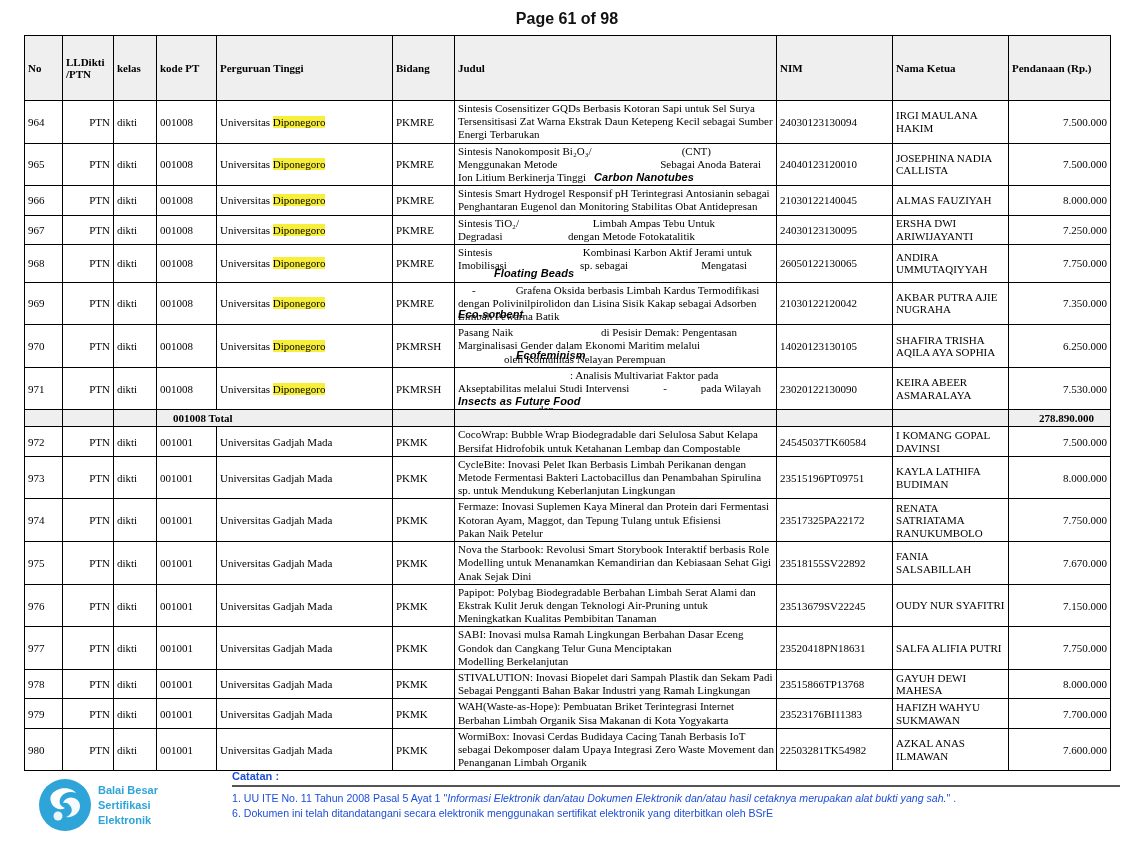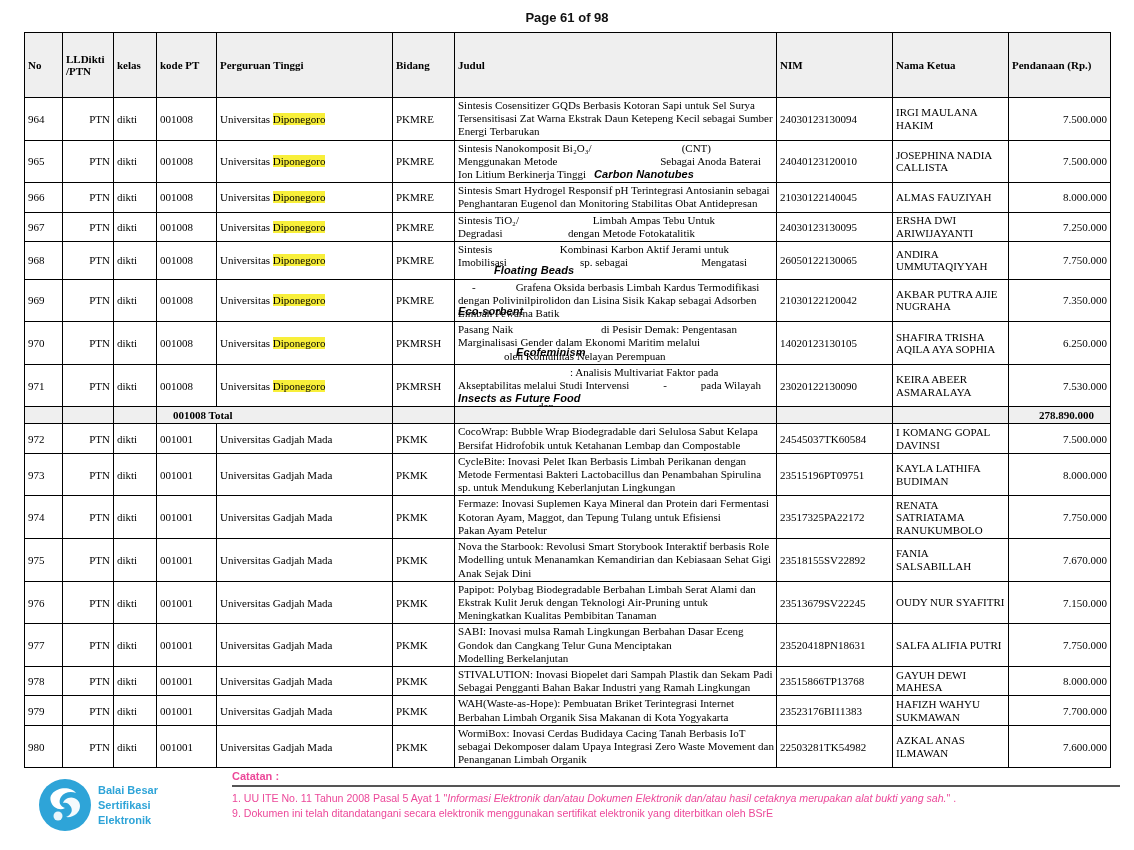--- a/index.html
+++ b/index.html
@@ -2,21 +2,21 @@
 <html><head>
 <meta charset="utf-8">
 <style>
   html,body{margin:0;padding:0;}
   body{
     width:1134px;height:850px;position:relative;background:#ffffff;
     font-family:"Liberation Serif",serif;color:#000;overflow:hidden;
   }
   .page-header{
     text-align:center;padding-top:10px;
-    font-family:"Liberation Sans",sans-serif;font-weight:bold;font-size:13px;color:#111;
+    font-family:"Liberation Sans",sans-serif;font-weight:bold;font-size:16px;color:#111;
   }
   table.doc{
     border-collapse:collapse;table-layout:fixed;
     margin:7px 0 0 24px;width:1086px;border:1.6px solid #000;
   }
   table.doc th,table.doc td{
     border:1px solid #000;font-size:11px;vertical-align:middle;
     padding:1px 3px;overflow:hidden;
   }
   table.doc th{
@@ -40,21 +40,21 @@
   .hl{background:#f8ef3a;}
   .footer{
     position:absolute;left:38px;top:770px;right:14px;display:flex;align-items:flex-start;
     filter:blur(0.3px);
   }
   .logo-wrap{display:flex;align-items:center;width:178px;margin-top:8px;}
   .logo-text{
     font-family:"Liberation Sans",sans-serif;font-weight:bold;color:#2ea4d8;
     font-size:11px;line-height:15px;margin-left:6px;
   }
-  .notes-wrap{flex:1;margin-left:16px;font-family:"Liberation Sans",sans-serif;color:#ec4899;}
+  .notes-wrap{flex:1;margin-left:16px;font-family:"Liberation Sans",sans-serif;color:#1d4ed8;}
   .catatan{font-size:11px;font-weight:bold;padding-bottom:3px;}
   .rule{border-top:2px solid #555;margin:0 0 4px 0;}
   .note{font-size:10.6px;line-height:15px;}
   .note .quote{font-style:italic;margin-top:25px;}
 </style>
 </head>
 <body>
 
 <div class="page-header">Page 61 of 98</div>
 
@@ -164,21 +164,21 @@
       <tr>
         <td>968</td>
         <td class="center">PTN</td>
         <td>dikti</td>
         <td>001008</td>
         <td><span>Universitas </span><span class="hl" style="background: rgb(248, 239, 58);">Diponegoro</span></td>
         <td>PKMRE</td>
         <td class="jcell">
           <div class="jline spread">
             <span class="seg">Sintesis</span>
-            <span class="seg" style="margin-right: 44px;">Kombinasi Karbon Aktif Jerami untuk</span>
+            <span class="seg" style="margin-right: 21px;">Kombinasi Karbon Aktif Jerami untuk</span>
           </div>
           <div class="jline spread">
             <span class="seg">Imobilisasi</span>
             <span class="seg">sp. sebagai</span>
             <span class="seg" style="margin-right: 26px;">Mengatasi</span>
           </div>
           <div class="jline up" style="padding-left: 36px;"><span class="seg it">Floating Beads</span></div>
         </td>
         <td>26050122130065</td>
         <td class="namecell">ANDIRA UMMUTAQIYYAH</td>
@@ -284,21 +284,21 @@
       <tr>
         <td>974</td>
         <td class="center">PTN</td>
         <td>dikti</td>
         <td>001001</td>
         <td><span>Universitas Gadjah Mada</span></td>
         <td>PKMK</td>
         <td class="jcell">
           <div class="jline"><span class="seg">Fermaze: Inovasi Suplemen Kaya Mineral dan Protein dari Fermentasi</span></div>
           <div class="jline"><span class="seg">Kotoran Ayam, Maggot, dan Tepung Tulang untuk Efisiensi</span></div>
-          <div class="jline"><span class="seg">Pakan Ayam Petelur</span></div>
+          <div class="jline"><span class="seg">Pakan Naik Petelur</span></div>
         </td>
         <td>23517325PA22172</td>
         <td class="namecell">RENATA SATRIATAMA RANUKUMBOLO</td>
         <td class="right">7.750.000</td>
       </tr>
       <tr>
         <td>975</td>
         <td class="center">PTN</td>
         <td>dikti</td>
         <td>001001</td>
@@ -405,15 +405,15 @@
     <div class="logo-text">
       <div>Balai Besar</div>
       <div>Sertifikasi</div>
       <div>Elektronik</div>
     </div>
   </div>
   <div class="notes-wrap">
     <div class="catatan">Catatan :</div>
     <div class="rule"></div>
     <div class="note"><span>1. UU ITE No. 11 Tahun 2008 Pasal 5 Ayat 1 "</span><span class="quote">Informasi Elektronik dan/atau Dokumen Elektronik dan/atau hasil cetaknya merupakan alat bukti yang sah.</span><span>" .</span></div>
-    <div class="note">9. Dokumen ini telah ditandatangani secara elektronik menggunakan sertifikat elektronik yang diterbitkan oleh BSrE</div>
+    <div class="note">6. Dokumen ini telah ditandatangani secara elektronik menggunakan sertifikat elektronik yang diterbitkan oleh BSrE</div>
   </div>
 </div>
 
 </body></html>

